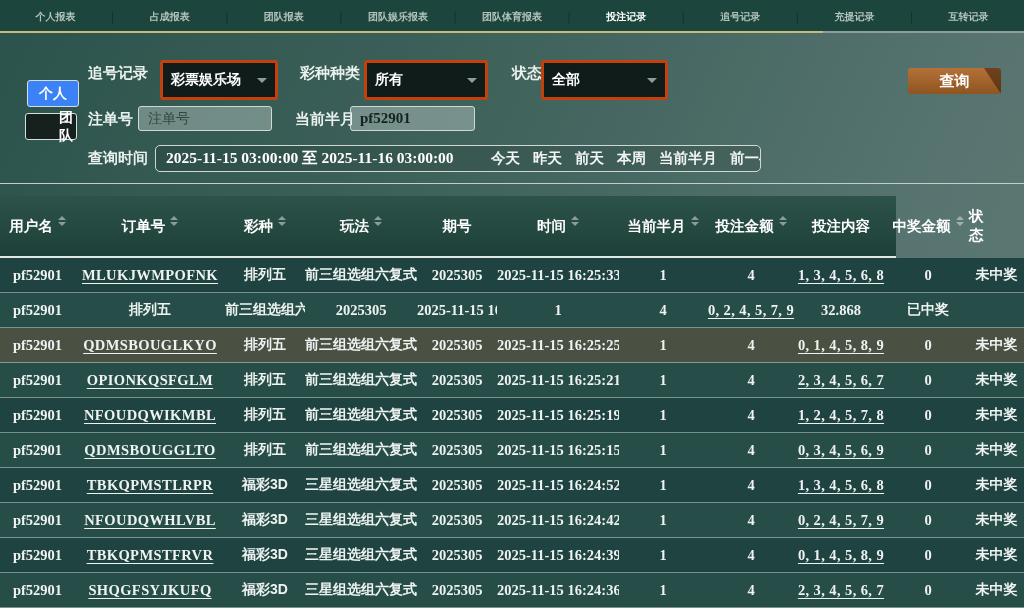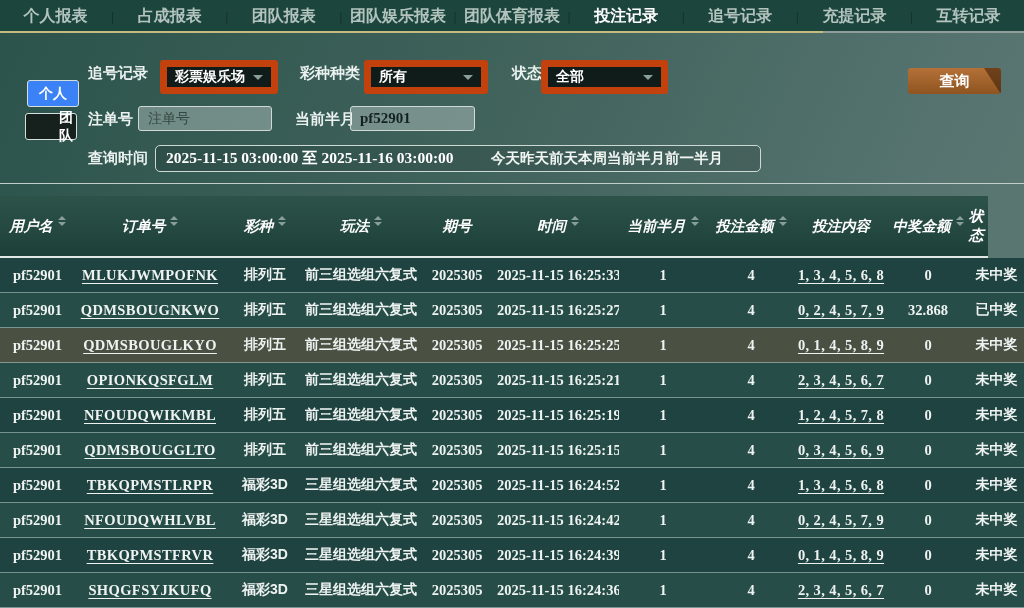--- a/index.html
+++ b/index.html
@@ -11,21 +11,21 @@
     position: relative;
   }
   .serif { font-family: "Liberation Serif", serif; font-weight: bold; }
 
   
   .nav {
     position: absolute; top:0; left:0; width:1024px; height:33px;
     background:#1c463d; display:flex; align-items:center;
   }
   .nav .tab {
-    flex:1; text-align:center; font-size:16px; font-weight:600;
+    flex:1; text-align:center; font-size:10px; font-weight:600;
     color:#b3c3bd; cursor:pointer; white-space:nowrap;
   }
   .nav .tab.active { color:#ffffff; font-weight:bold; }
   .nav .sep { color:rgba(16,38,32,.65); font-size:12px; }
   .gold-line { position:absolute; left:0; bottom:0; width:823px; height:2px; background:#c6ba7d; }
   .gray-line { position:absolute; left:823px; bottom:0; width:201px; height:2px; background:#8f9e99; }
 
   
   .filters {
     position:absolute; top:33px; left:0; width:1024px; height:151px;
@@ -35,21 +35,21 @@
 
   .scope-btn {
     position:absolute; width:52px; height:27px; border:1px solid #d6dfdb; border-radius:3px;
     color:#fff; font-size:14px; font-weight:bold; display:flex; align-items:center; justify-content:center;
     cursor:pointer;
   }
   .scope-btn.active { background:#3b82f6; }
   .scope-btn.inactive { background:#16211d;padding-left:33px; }
 
   .select {
-    position:absolute; height:34px; background:#101c19; border:7px solid #c2410c; border-radius:3px;
+    position:absolute; height:40px; background:#101c19; border:3px solid #c2410c; border-radius:3px;
     display:flex; align-items:center; justify-content:space-between; padding:0 8px;
     font-size:14px; font-weight:600; color:#fff; cursor:pointer;
   }
   .chev { width:0; height:0; border-left:5px solid transparent; border-right:5px solid transparent;
           border-top:5px solid #8ba09a; }
 
   .tinput {
     position:absolute; height:25px; background:rgba(255,255,255,0.30); border:1px solid #cfd9d4;
     border-radius:3px; display:flex; align-items:center; padding:0 9px; white-space:nowrap; overflow:hidden;
   }
@@ -73,23 +73,23 @@
   }
   .date-box .dval {
     font-family:"Liberation Serif", serif; font-weight:bold; font-size:15.5px; color:#fff;
     max-width:312px; overflow:hidden; flex:0 0 auto; width:312px;
   }
   .qbtn { font-size:14.5px; font-weight:600; color:#f0f5f2; cursor:pointer; }
 
   
   .grid { display:grid; grid-template-columns:75px 150px 80px 112px 80px 122px 88px 88px 92px 82px 1fr; }
   .thead {
-    position:absolute; top:196px; left:0; width:988px; height:62px;
+    position:absolute; top:196px; left:0; width:896px; height:62px;
     background:linear-gradient(180deg,#2d5249 0%, #1d4138 100%);
-    border-bottom:2px solid #dfe8e4; align-items:center;font-style:italic;
+    border-bottom:2px solid #dfe8e4; align-items:center;
   }
   .hcell { display:flex; align-items:center; justify-content:center; font-size:14.5px; font-weight:bold; color:#fff; gap:5px; }
   .sort { display:inline-flex; flex-direction:column; gap:2px; transform:translateY(-5px); cursor:pointer; }
   .tu { width:0;height:0;border-left:4px solid transparent;border-right:4px solid transparent;border-bottom:4px solid rgba(233,242,238,.5); }
   .td { width:0;height:0;border-left:4px solid transparent;border-right:4px solid transparent;border-top:4px solid rgba(233,242,238,.5); }
 
   .tbody { position:absolute; top:258px; left:0; width:1024px; height:350px; overflow:hidden; }
   .trow { height:35px; align-items:center; border-bottom:1px solid rgba(190,210,203,.55); cursor:pointer; }
   .trow:nth-child(odd)  { background:#1e4340; }
   .trow:nth-child(even) { background:#274d48; }
@@ -158,21 +158,21 @@
   </div>
 
   <span class="flabel" style="left:295px; top:77px;">当前半月</span>
   <div class="tinput" style="left:350px; top:73px; width:125px;">
     <span class="val">pf52901</span>
   </div>
 
   <span class="flabel" style="left:88px; top:116px;">查询时间</span>
   <div class="date-box">
     <span class="dval">2025-11-15 03:00:00 至 2025-11-16 03:00:00</span>
-    <span style="display:flex; ">
+    <span style="display:flex; gap:13px;">
         <span class="qbtn">今天</span>
         <span class="qbtn">昨天</span>
         <span class="qbtn">前天</span>
         <span class="qbtn">本周</span>
         <span class="qbtn">当前半月</span>
         <span class="qbtn">前一半月</span>
       </span>
   </div>
 </div>
 
@@ -252,21 +252,20 @@
       <div class="tcell serif">2025305</div>
       <div class="tcell serif">2025-11-15 16:25:33</div>
       <div class="tcell serif">1</div>
       <div class="tcell serif">4</div>
       <div class="tcell serif link">1, 3, 4, 5, 6, 8</div>
       <div class="tcell serif">0</div>
       <div class="tcell cn">未中奖</div>
     </div>
     <div class="trow grid">
       <div class="tcell serif">pf52901</div>
-      <div class="tcell serif link">QDMSBOUGNKWO</div>
       <div class="tcell cn">排列五</div>
       <div class="tcell cn">前三组选组六复式</div>
       <div class="tcell serif">2025305</div>
       <div class="tcell serif">2025-11-15 16:25:27</div>
       <div class="tcell serif">1</div>
       <div class="tcell serif">4</div>
       <div class="tcell serif link">0, 2, 4, 5, 7, 9</div>
       <div class="tcell serif">32.868</div>
       <div class="tcell cn">已中奖</div>
     </div>

